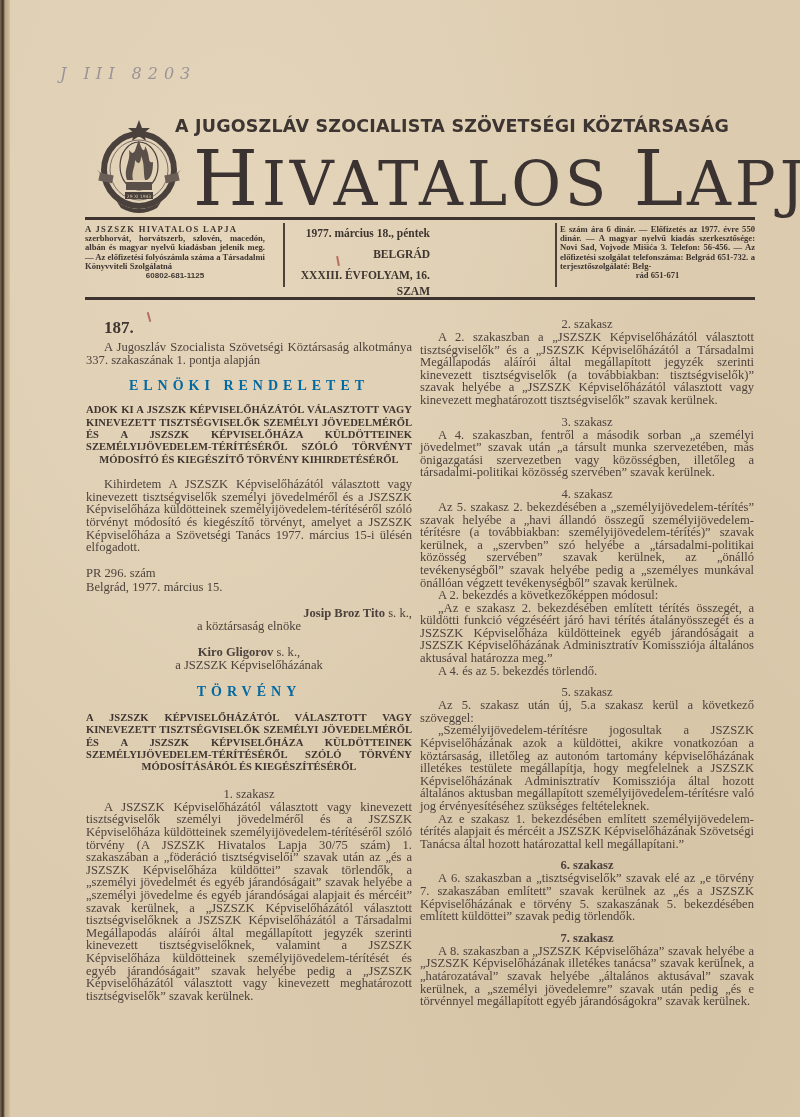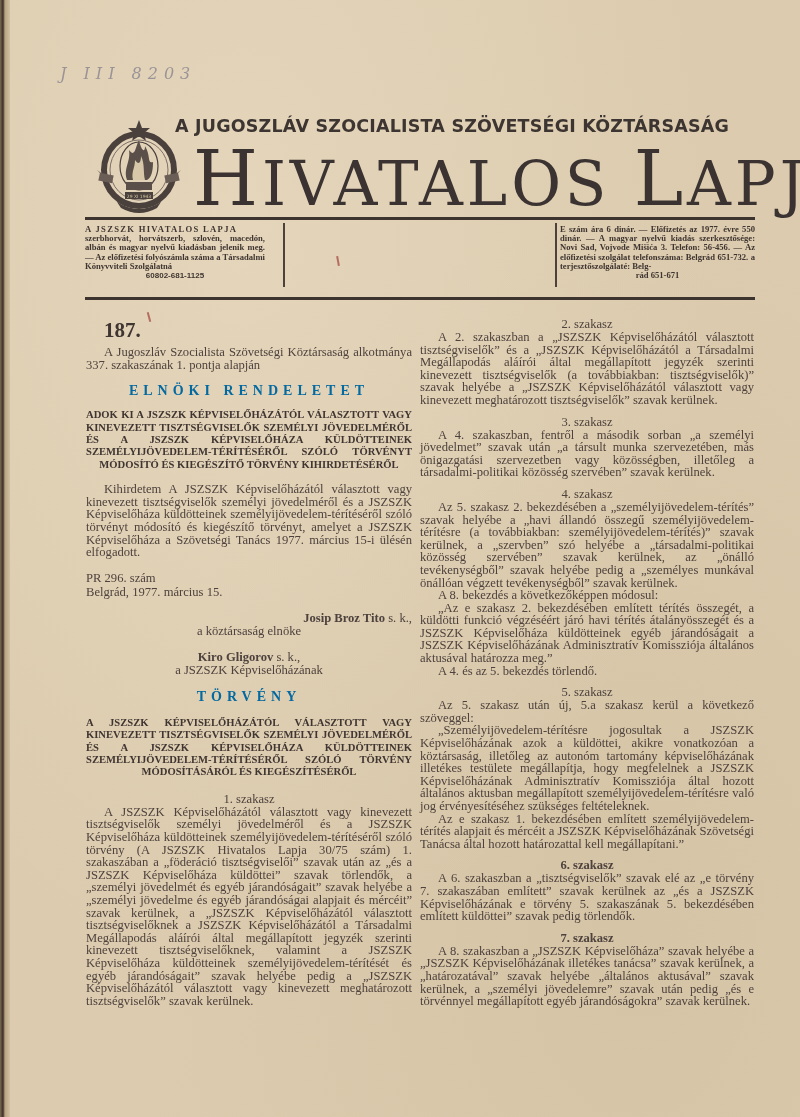--- a/index.html
+++ b/index.html
@@ -55,21 +55,21 @@
   .info-right {
     left: 360px; width: 310px; font-family: "Liberation Serif", serif; font-weight: bold;
     font-size: 8.6px; line-height: 9.2px; text-align: justify; color: #3e3530; padding-left: 115px; box-sizing: border-box;
   }
   .info-right .last { text-align: center; }
   
   .col { position: absolute; top: 318px; font-family: "Liberation Serif", serif; color: #4d423d; }
   .col-left { left: 86px; width: 326px; }
   .col-right { left: 420px; width: 334px; }
   .col p { margin: 0; font-size: 12.6px; line-height: 12.6px; text-align: justify; text-indent: 18px; }
-  .doc-number { font-weight: bold; font-size: 21px; margin: 0 0 3px 18px; color: #3f3531; }
+  .doc-number { font-weight: bold; font-size: 17px; margin: 0 0 3px 18px; color: #3f3531; }
   .spaced-heading {
     text-align: center; font-weight: bold; font-size: 14px; letter-spacing: 5px;
     margin: 12px 0 10px 0; color: #0369a1;
   }
   .caps-title {
     font-family: "Liberation Serif", serif; font-weight: bold; font-size: 10.6px;
     line-height: 12.4px; text-align: justify; text-align-last: center; color: #3f3531;
   }
   .section-title { text-align: center; font-size: 12.6px; line-height: 13px; margin-top: 9px; }
   .section-title.bold { font-weight: bold; }
@@ -110,20 +110,25 @@
 
 <div class="rule-thick" style="top:217px;height:2.5px;"></div>
 
 <div class="info">
   <div class="info-col info-left">
     <div class="head">A JSZSZK HIVATALOS LAPJA</div>
     <div>szerbhorvát, horvátszerb, szlovén, macedón, albán és magyar nyelvű kiadásban jelenik meg. — Az előfizetési folyószámla száma a Társadalmi Könyvviteli Szolgálatná</div>
     <div class="acct">60802-681-1125</div>
   </div>
   <div class="info-sep" style="left:198px;"></div>
+  <div class="info-col info-mid">
+    <div>1977. március 18., péntek</div>
+    <div>BELGRÁD</div>
+    <div>XXXIII. ÉVFOLYAM, 16. SZAM</div>
+  </div>
   <div class="info-sep" style="left:470px;"></div>
   <div class="info-col info-right" style="left:360px;">
     <div>E szám ára 6 dinár. — Előfizetés az 1977. évre 550 dinár. — A magyar nyelvű kiadás szerkesztősége: Novi Sad, Vojvode Mišića 3. Telefon: 56-456. — Az előfizetési szolgálat telefonszáma: Belgrád 651-732. a terjesztőszolgálaté: Belg-</div>
     <div class="last">rád 651-671</div>
   </div>
 </div>
 
 <div class="rule-thick" style="top:297px;height:3px;"></div>
 
 <div class="col col-left">
@@ -152,21 +157,21 @@
 
 <div class="col col-right">
   <div class="section-title" style="margin-top:0;">2. szakasz</div>
   <p>A 2. szakaszban a „JSZSZK Képviselőházától választott tisztségviselők” és a „JSZSZK Képviselőházától a Társadalmi Megállapodás aláírói által megállapított jegyzék szerinti kinevezett tisztségviselők (a továbbiakban: tisztségviselők)” szavak helyébe a „JSZSZK Képviselőházától választott vagy kinevezett meghatározott tisztségviselők” szavak kerülnek.</p>
 
   <div class="section-title">3. szakasz</div>
   <p>A 4. szakaszban, fentről a második sorban „a személyi jövedelmet” szavak után „a társult munka szervezetében, más önigazgatási szervezetben vagy közösségben, illetőleg a társadalmi-politikai közösség szervében” szavak kerülnek.</p>
 
   <div class="section-title">4. szakasz</div>
   <p>Az 5. szakasz 2. bekezdésében a „személyijövedelem-térítés” szavak helyébe a „havi állandó összegű személyijövedelem-térítésre (a továbbiakban: személyijövedelem-térítés)” szavak kerülnek, a „szervben” szó helyébe a „társadalmi-politikai közösség szervében” szavak kerülnek, az „önálló tevékenységből” szavak helyébe pedig a „személyes munkával önállóan végzett tevékenységből” szavak kerülnek.</p>
-  <p>A 8. bekezdés a következőképpen módosul:</p>
+  <p>A 2. bekezdés a következőképpen módosul:</p>
   <p>„Az e szakasz 2. bekezdésében említett térítés összegét, a küldötti funkció végzéséért járó havi térítés átalányösszegét és a JSZSZK Képviselőháza küldötteinek egyéb járandóságait a JSZSZK Képviselőházának Adminisztratív Komissziója általános aktusával határozza meg.”</p>
   <p>A 4. és az 5. bekezdés törlendő.</p>
 
   <div class="section-title">5. szakasz</div>
   <p>Az 5. szakasz után új, 5.a szakasz kerül a következő szöveggel:</p>
   <p>„Személyijövedelem-térítésre jogosultak a JSZSZK Képviselőházának azok a küldöttei, akikre vonatkozóan a köztársaság, illetőleg az autonóm tartomány képviselőházának illetékes testülete megállapítja, hogy megfelelnek a JSZSZK Képviselőházának Adminisztratív Komissziója által hozott általános aktusban megállapított személyijövedelem-térítésre való jog érvényesítéséhez szükséges feltételeknek.</p>
   <p>Az e szakasz 1. bekezdésében említett személyijövedelem-térítés alapjait és mércéit a JSZSZK Képviselőházának Szövetségi Tanácsa által hozott határozattal kell megállapítani.”</p>
 
   <div class="section-title bold">6. szakasz</div>
   <p>A 6. szakaszban a „tisztségviselők” szavak elé az „e törvény 7. szakaszában említett” szavak kerülnek az „és a JSZSZK Képviselőházának e törvény 5. szakaszának 5. bekezdésében említett küldöttei” szavak pedig törlendők.</p>

